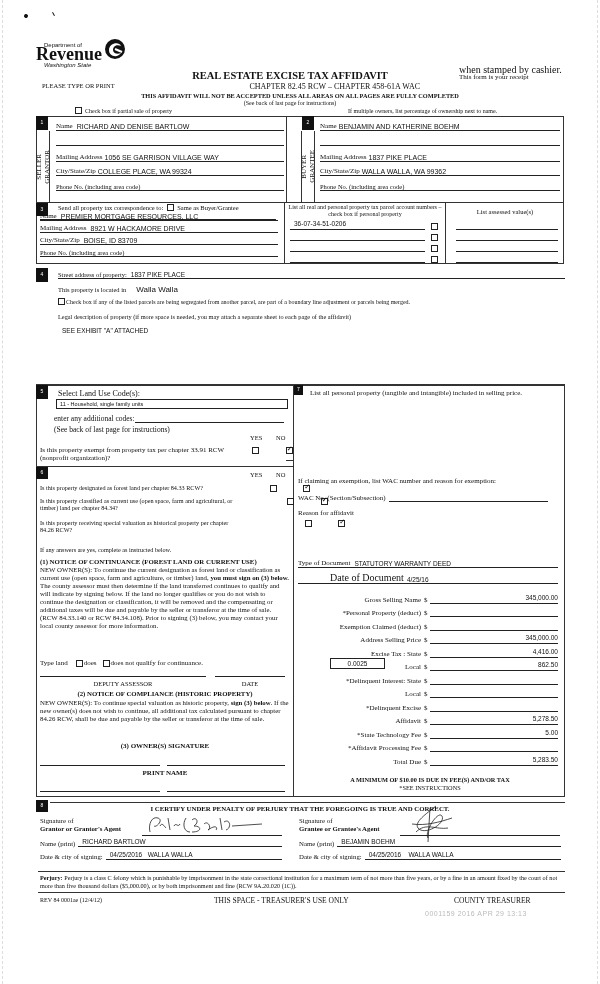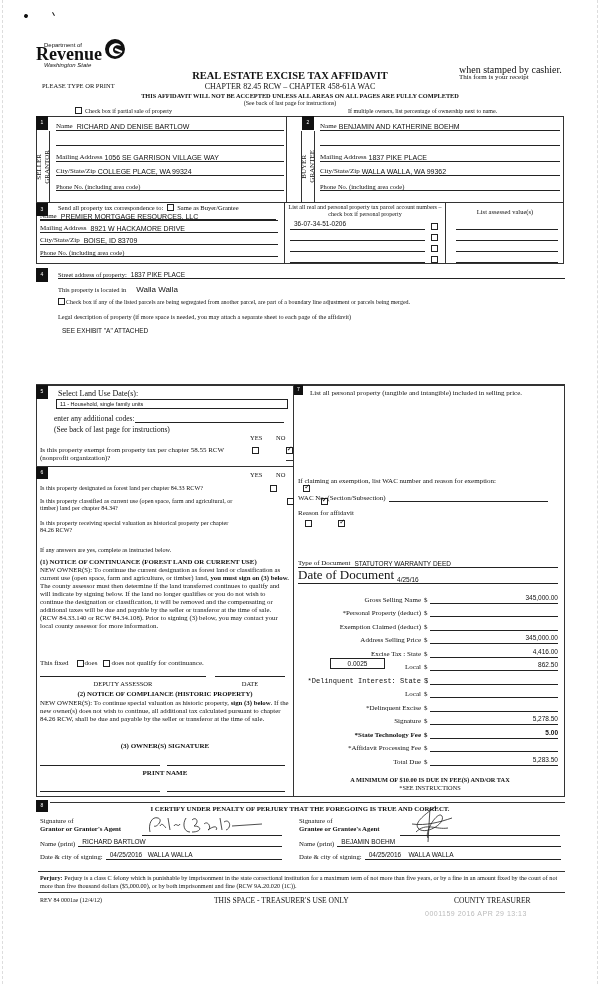--- a/index.html
+++ b/index.html
@@ -35,21 +35,21 @@
   <div class="abs sans" style="left:8px;top:24px;font-size:6px;font-style:italic;">Washington State</div>
   <svg class="abs" style="left:68px;top:0;" width="22" height="22" viewBox="0 0 22 22">
     <circle cx="11" cy="11" r="10" fill="#111"></circle>
     <path d="M5 12 C5 5, 15 3, 17 8 C13 6, 9 8, 9 12 C9 15, 13 17, 17 15 C14 20, 5 19, 5 12 Z" fill="#fff"></path>
     <path d="M11 11 L18 14" stroke="#fff" stroke-width="2"></path>
   </svg>
 </div>
 
 <div class="abs" style="left:42px;top:82px;font-size:6.5px;">PLEASE TYPE OR PRINT</div>
 <div class="abs bold center" style="left:160px;top:70px;width:260px;font-size:10.5px;">REAL ESTATE EXCISE TAX AFFIDAVIT</div>
-<div class="abs center" style="left:160px;top:82px;width:260px;font-size:8px;">CHAPTER 82.45 RCW – CHAPTER 458-61A WAC</div>
+<div class="abs center" style="left:160px;top:82px;width:260px;font-size:8px;text-align:right;">CHAPTER 82.45 RCW – CHAPTER 458-61A WAC</div>
 <div class="abs" style="left:459px;top:73px;font-size:7px;">This form is your receipt</div>
 <div class="abs" style="left:459px;top:64px;font-size:10px;">when stamped by cashier.</div>
 <div class="abs bold center" style="left:60px;top:92px;width:480px;font-size:6.3px;">THIS AFFIDAVIT WILL NOT BE ACCEPTED UNLESS ALL AREAS ON ALL PAGES ARE FULLY COMPLETED</div>
 <div class="abs center" style="left:160px;top:100px;width:260px;font-size:6px;">(See back of last page for instructions)</div>
 <div class="abs" style="left:75px;top:107px;font-size:6px;display:flex;align-items:center;">
   <span class="cb"></span>
   <span style="margin-left:3px;">Check box if partial sale of property</span>
 </div>
 <div class="abs" style="left:348px;top:108px;font-size:6px;">If multiple owners, list percentage of ownership next to name.</div>
 
@@ -203,32 +203,32 @@
 </div>
 <div class="abs" style="left:58px;top:313px;font-size:6.3px;">Legal description of property (if more space is needed, you may attach a separate sheet to each page of the affidavit)</div>
 <div class="abs sans" style="left:62px;top:327px;font-size:6.5px;">SEE EXHIBIT "A" ATTACHED</div>
 
 
 <div class="abs" style="left:36px;top:384px;width:529px;height:413px;border:1px solid #333;border-top:2px solid #333;"></div>
 <div class="abs" style="left:293px;top:384px;width:1px;height:413px;background:#333;"></div>
 
 
 <div class="abs numbox" style="left:36px;top:385px;height:14px;">5</div>
-<div class="abs" style="left:58px;top:389px;font-size:8px;">Select Land Use Date(s):</div>
+<div class="abs" style="left:58px;top:389px;font-size:8px;">Select Land Use Code(s):</div>
 <div class="abs sans" style="left:56px;top:399px;width:232px;height:10px;border:1px solid #222;font-size:5.5px;padding-left:3px;line-height:9px;">11 - Household, single family units</div>
 <div class="abs" style="left:54px;top:412px;width:230px;">
   <div class="row" style="height:11px;">
       <span style="font-size:7.5px;">enter any additional codes:</span>
       <span class="uline" style="flex:1;height:9px;"></span>
     </div>
 </div>
 <div class="abs" style="left:54px;top:425px;font-size:7.5px;">(See back of last page for instructions)</div>
 <div class="abs" style="left:250px;top:434px;font-size:6.5px;">YES</div>
 <div class="abs" style="left:276px;top:434px;font-size:6.5px;">NO</div>
-<div class="abs" style="left:40px;top:446px;width:190px;font-size:7px;line-height:8px;">Is this property exempt from property tax per chapter 58.55 RCW (nonprofit organization)?</div>
+<div class="abs" style="left:40px;top:446px;width:190px;font-size:7px;line-height:8px;">Is this property exempt from property tax per chapter 33.91 RCW (nonprofit organization)?</div>
 <span class="abs cb" style="left:252px;top:446px;"></span>
 <span class="abs cb checked" style="left:277px;top:446px;"></span>
 
 
 <div class="abs" style="left:36px;top:466px;width:258px;height:1px;background:#333;"></div>
 <div class="abs numbox" style="left:36px;top:467px;height:12px;line-height:11px;">6</div>
 <div class="abs" style="left:250px;top:471px;font-size:6.5px;">YES</div>
 <div class="abs" style="left:276px;top:471px;font-size:6.5px;">NO</div>
 
 <div class="abs" style="left:40px;top:484px;width:210px;font-size:6.2px;line-height:7px;">Is this property designated as forest land per chapter 84.33 RCW?</div>
@@ -242,21 +242,21 @@
 <div class="abs" style="left:40px;top:519px;width:200px;font-size:6.2px;line-height:7px;">Is this property receiving special valuation as historical property per chapter 84.26 RCW?</div>
 <span class="abs cb" style="left:252px;top:519px;"></span>
 <span class="abs cb checked" style="left:277px;top:519px;"></span>
 
 <div class="abs" style="left:40px;top:546px;font-size:6.2px;">If any answers are yes, complete as instructed below.</div>
 <div class="abs bold" style="left:40px;top:558px;font-size:6.8px;">(1) NOTICE OF CONTINUANCE (FOREST LAND OR CURRENT USE)</div>
 <div class="abs" style="left:40px;top:566px;width:250px;font-size:6.8px;line-height:8px;">
   <span>NEW OWNER(S): To continue the current designation as forest land or classification as current use (open space, farm and agriculture, or timber) land, </span><span class="bold">you must sign on (3) below.</span><span> The county assessor must then determine if the land transferred continues to qualify and will indicate by signing below. If the land no longer qualifies or you do not wish to continue the designation or classification, it will be removed and the compensating or additional taxes will be due and payable by the seller or transferor at the time of sale. (RCW 84.33.140 or RCW 84.34.108). Prior to signing (3) below, you may contact your local county assessor for more information.</span>
 </div>
 <div class="abs" style="left:40px;top:659px;display:flex;align-items:center;font-size:7px;">
-  <span>This fixed</span>
+  <span>Type land</span>
   <span class="cb" style="margin-left:8px;"></span>
   <span style="margin-left:1px;">does</span>
   <span class="cb" style="margin-left:6px;"></span>
   <span style="margin-left:1px;">does not qualify for continuance.</span>
 </div>
 <div class="abs uline" style="left:40px;top:676px;width:166px;height:1px;"></div>
 <div class="abs uline" style="left:215px;top:676px;width:70px;height:1px;"></div>
 <div class="abs center" style="left:40px;top:680px;width:166px;font-size:6.5px;">DEPUTY ASSESSOR</div>
 <div class="abs center" style="left:215px;top:680px;width:70px;font-size:6.5px;">DATE</div>
 <div class="abs bold center" style="left:40px;top:690px;width:250px;font-size:6.8px;">(2) NOTICE OF COMPLIANCE (HISTORIC PROPERTY)</div>
@@ -284,21 +284,21 @@
 <div class="abs" style="left:298px;top:509px;font-size:7px;">Reason for affidavit</div>
 
 <div class="abs" style="left:298px;top:557px;width:260px;">
   <div class="row uline" style="height:11px;">
       <span style="font-size:7px;">Type of Document</span>
       <span class="fill" style="margin-left:4px;font-size:6.5px;">STATUTORY WARRANTY DEED</span>
     </div>
 </div>
 <div class="abs" style="left:298px;top:573px;width:260px;">
   <div class="row uline" style="height:11px;">
-      <span style="font-size:13px;">Date of Document</span>
+      <span style="font-size:10px;margin-left:32px;">Date of Document</span>
       <span class="fill" style="margin-left:3px;font-size:6.5px;">4/25/16</span>
     </div>
 </div>
 
 <div class="abs sans center" style="left:330px;top:658px;width:55px;height:11px;border:1px solid #222;font-size:6.5px;line-height:10px;">0.0025</div>
 
 <div class="abs" style="left:298px;top:590px;width:262px;">
   <div class="row" style="height:13.5px;">
     <span class="right" style="width:123px;font-size:7px;">Gross Selling Name</span>
     <span style="width:6px;margin-left:3px;font-size:7px;">$</span>
@@ -322,41 +322,41 @@
   <div class="row" style="height:13.5px;">
     <span class="right" style="width:123px;font-size:7px;">Excise Tax : State</span>
     <span style="width:6px;margin-left:3px;font-size:7px;">$</span>
     <span class="uline fill right" style="width:128px;height:10px;font-size:6.5px;">4,416.00</span>
   </div>
   <div class="row" style="height:13.5px;">
     <span class="right" style="width:123px;font-size:7px;">Local</span>
     <span style="width:6px;margin-left:3px;font-size:7px;">$</span>
     <span class="uline fill right" style="width:128px;height:10px;font-size:6.5px;">862.50</span>
   </div>
-  <div class="row" style="height:13.5px;font-family:Liberation Mono, monospace;">
+  <div class="row" style="height:13.5px;">
     <span class="right" style="width:123px;font-size:7px;">*Delinquent Interest: State</span>
     <span style="width:6px;margin-left:3px;font-size:7px;">$</span>
     <span class="uline fill right" style="width:128px;height:10px;font-size:6.5px;"></span>
   </div>
   <div class="row" style="height:13.5px;">
     <span class="right" style="width:123px;font-size:7px;">Local</span>
     <span style="width:6px;margin-left:3px;font-size:7px;">$</span>
     <span class="uline fill right" style="width:128px;height:10px;font-size:6.5px;"></span>
   </div>
   <div class="row" style="height:13.5px;">
     <span class="right" style="width:123px;font-size:7px;">*Delinquent Excise</span>
     <span style="width:6px;margin-left:3px;font-size:7px;">$</span>
     <span class="uline fill right" style="width:128px;height:10px;font-size:6.5px;"></span>
   </div>
   <div class="row" style="height:13.5px;">
-    <span class="right" style="width:123px;font-size:7px;">Signature</span>
+    <span class="right" style="width:123px;font-size:7px;">Affidavit</span>
     <span style="width:6px;margin-left:3px;font-size:7px;">$</span>
     <span class="uline fill right" style="width:128px;height:10px;font-size:6.5px;">5,278.50</span>
   </div>
-  <div class="row" style="height:13.5px;font-weight:bold;">
+  <div class="row" style="height:13.5px;">
     <span class="right" style="width:123px;font-size:7px;">*State Technology Fee</span>
     <span style="width:6px;margin-left:3px;font-size:7px;">$</span>
     <span class="uline fill right" style="width:128px;height:10px;font-size:6.5px;">5.00</span>
   </div>
   <div class="row" style="height:13.5px;">
     <span class="right" style="width:123px;font-size:7px;">*Affidavit Processing Fee</span>
     <span style="width:6px;margin-left:3px;font-size:7px;">$</span>
     <span class="uline fill right" style="width:128px;height:10px;font-size:6.5px;"></span>
   </div>
   <div class="row" style="height:13.5px;">

